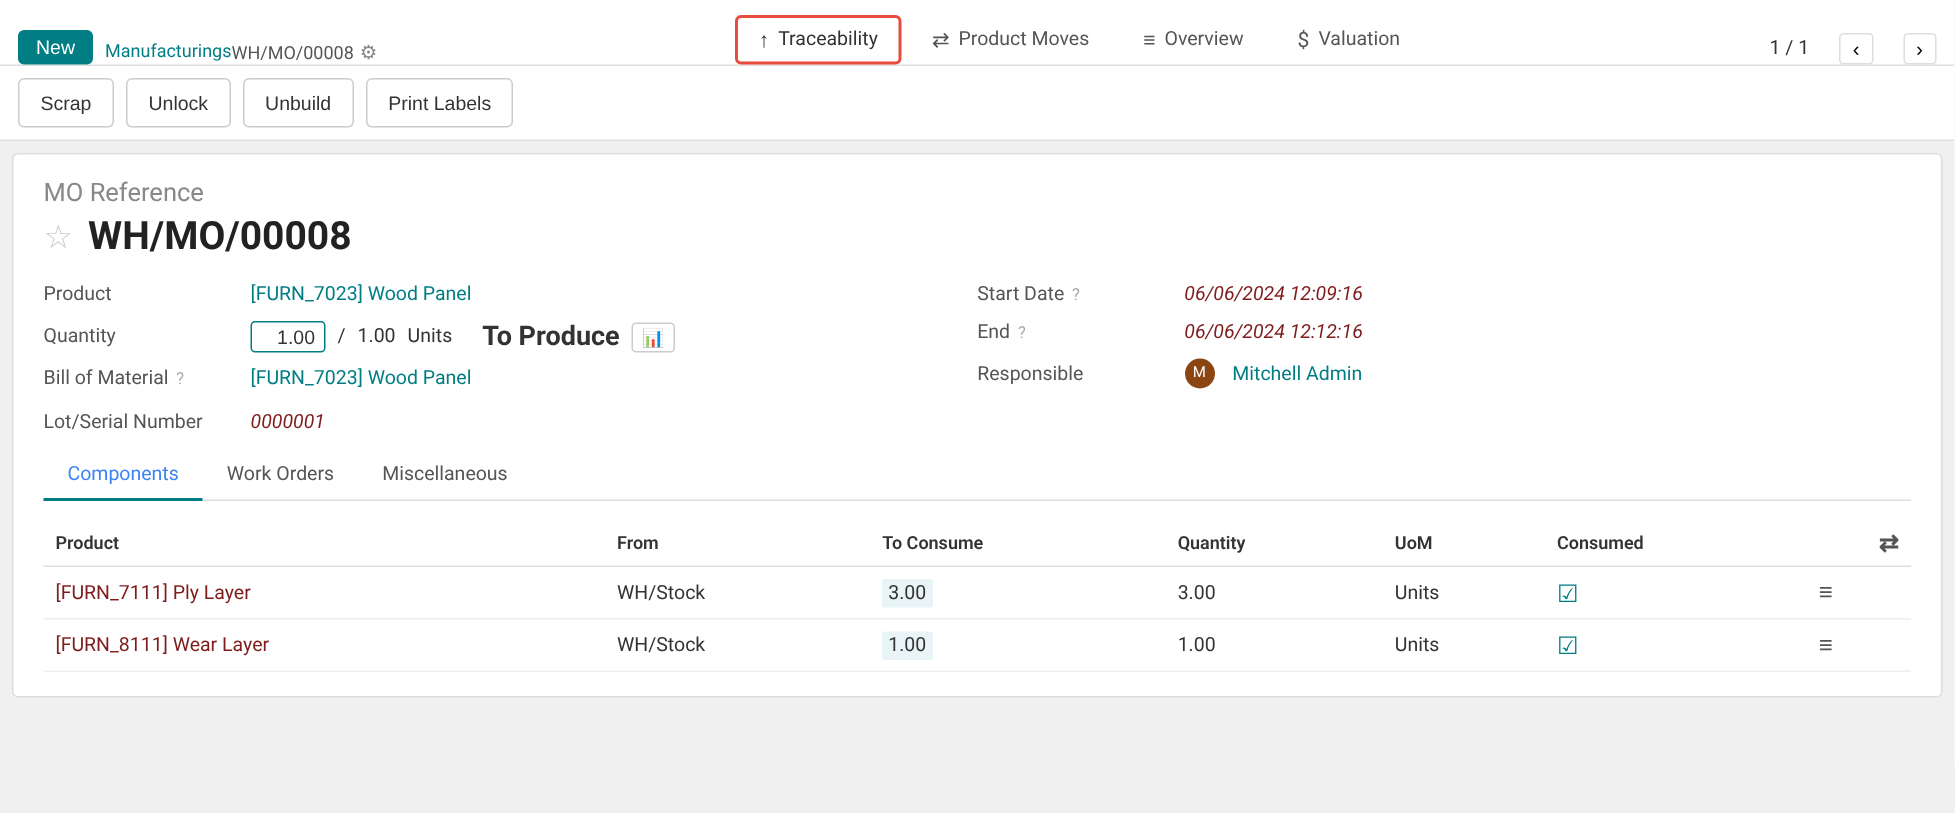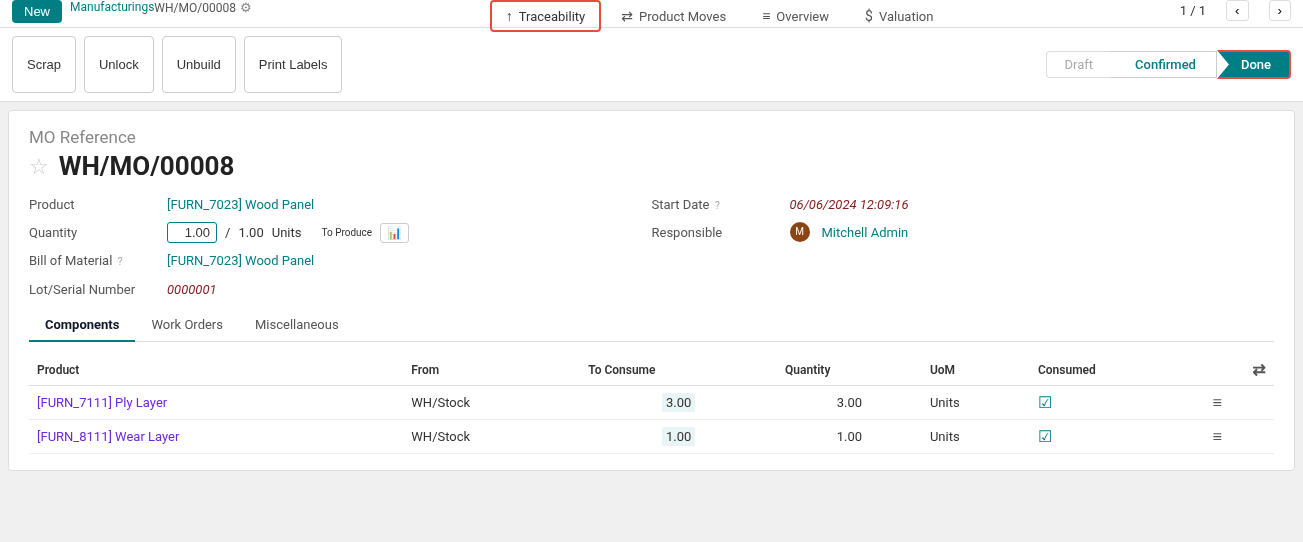--- a/index.html
+++ b/index.html
@@ -1,21 +1,21 @@
 <!DOCTYPE html>
 <html><head>
   <meta charset="utf-8">
   <style>
     * { box-sizing: border-box; margin: 0; padding: 0; }
     body { font-family: -apple-system, BlinkMacSystemFont, 'Segoe UI', Roboto, sans-serif; font-size: 13px; background: #f0f0f0; color: #333; }
 
     
     .top-bar {
-      display: flex; align-items: flex-start; background: #fff; border-bottom: 1px solid #ddd;
-      padding: 0 12px; height: 28px; gap: 8px;
+      display: flex; align-items: flex-end; background: #fff; border-bottom: 1px solid #ddd;
+      padding: 0 12px; height: 44px; gap: 8px;
     }
     .new-btn {
       background: #017e84; color: #fff; border: none; border-radius: 4px;
       padding: 4px 12px; cursor: pointer; font-size: 13px; font-weight: 500;
     }
     .breadcrumb { display: flex; flex-direction: row; margin-right: 8px; }
     .breadcrumb-parent { color: #017e84; font-size: 12px; cursor: pointer; }
     .breadcrumb-current { font-size: 12px; color: #555; display: flex; align-items: center; gap: 4px; }
     .gear-icon { color: #888; font-size: 13px; cursor: pointer; }
 
@@ -32,21 +32,21 @@
     .pagination { display: flex; align-items: center; gap: 20px; margin-left: auto; font-size: 13px; }
     .pag-btn { border: 1px solid #ddd; background: #fff; padding: 2px 8px; cursor: pointer; border-radius: 3px; }
 
     
     .action-bar {
       display: flex; align-items: center; background: #fff; border-bottom: 1px solid #ddd;
       padding: 8px 12px; gap: 8px;
     }
     .action-btn {
       border: 1px solid #ccc; background: #fff; border-radius: 4px;
-      padding: 20px 14px; cursor: pointer; font-size: 13px; color: #333;
+      padding: 8px 14px; cursor: pointer; font-size: 13px; color: #333;
     }
 
     .status-bar { margin-left: auto; display: flex; align-items: center; gap: 0; }
     .status-step {
       padding: 5px 18px; font-size: 13px; color: #aaa; cursor: pointer;
       border: 1px solid #ddd; background: #fff;
     }
     .status-confirmed-arrow {
       background: #fff; color: #017e84; border: 1px solid #ccc;
       padding: 5px 18px; font-size: 13px; cursor: pointer; font-weight: 500;
@@ -68,43 +68,43 @@
     .field-row { display: flex; align-items: center; gap: 8px; }
     .field-label { color: #555; font-size: 13px; min-width: 130px; }
     .field-value { color: #017e84; font-size: 13px; cursor: pointer; }
     .field-value-plain { color: #7f1d1d; font-size: 13px; font-style: italic; }
 
     .qty-row { display: flex; align-items: center; gap: 8px; }
     .qty-input { border: 1px solid #017e84; border-radius: 3px; padding: 2px 6px; width: 50px; text-align: right; font-size: 13px; color: #333; }
     .qty-sep { color: #333; }
     .qty-total { color: #333; font-size: 13px; }
     .unit-label { color: #333; font-size: 13px; margin-right: 12px; }
-    .to-produce-label { color: #333; font-size: 10px; font-weight: 400; }
+    .to-produce-label { color: #333; font-size: 18px; font-weight: 700; }
     .chart-btn { border: 1px solid #ccc; background: #fff; padding: 2px 6px; cursor: pointer; border-radius: 3px; font-size: 12px; }
 
     .lot-row { display: flex; align-items: flex-end; gap: 8px; margin-top: 4px; }
 
     
     .tab-bar { display: flex; border-bottom: 1px solid #ddd; margin-bottom: 12px; }
     .tab-item {
       padding: 8px 16px; cursor: pointer; font-size: 13px; color: #555;
       border-bottom: 2px solid transparent; margin-bottom: -1px;
     }
-    .tab-item.active { color: #0f172a; border-bottom: 2px solid #017e84; font-weight: 700; }
+    .tab-item.active { color: #3b82f6; border-bottom: 2px solid #017e84; font-weight: 400; }
 
     
     .comp-table { width: 100%; border-collapse: collapse; }
     .comp-table th {
       text-align: left; font-size: 12px; font-weight: 600; color: #333;
       padding: 6px 8px; border-bottom: 1px solid #ddd; background: #fff;
     }
     .comp-table td { padding: 7px 8px; font-size: 13px; border-bottom: 1px solid #eee; }
     .th-right { text-align: right; }
-    .td-right { text-align: center; }
-    .link-text { color: #6d28d9; cursor: pointer; }
+    .td-right { text-align: left; }
+    .link-text { color: #7f1d1d; cursor: pointer; }
     .checkbox-checked { color: #017e84; font-size: 16px; }
     .lines-icon { color: #555; cursor: pointer; font-size: 16px; }
     .adjust-icon { color: #555; cursor: pointer; font-size: 16px; float: right; }
     .qty-highlight { background: #e8f4f5; padding: 2px 4px; border-radius: 2px; }
     .avatar { width: 20px; height: 20px; border-radius: 50%; background: #8B4513; display: inline-block; vertical-align: middle; margin-right: 4px; font-size: 10px; color: #fff; line-height: 20px; text-align: center; }
 
     .help-icon { color: #aaa; font-size: 11px; cursor: pointer; margin-left: 2px; }
   </style>
 </head>
 <body>
@@ -145,31 +145,20 @@
     <button class="pag-btn">›</button>
   </div>
 </div>
 
 <div class="action-bar">
   <button class="action-btn">Scrap</button>
   <button class="action-btn">Unlock</button>
   <button class="action-btn">Unbuild</button>
   <button class="action-btn">Print Labels</button>
 
-  <div class="status-bar">
-    <div class="status-step" style="border-radius: 4px 0 0 4px; border-right: none;">
-      <span>Draft</span>
-    </div>
-    <div class="status-confirmed-arrow" style="clip-path: none; border-radius:0; border: 1px solid #ccc; border-left: none; padding: 5px 20px 5px 24px; position:relative; color:#017e84; font-weight:500; background:#fff;">
-      <span>Confirmed</span>
-    </div>
-    <div style="background:#017e84; color:#fff; border: 2px solid #e74c3c; padding: 5px 18px 5px 22px; font-size:13px; cursor:pointer; border-radius: 0 4px 4px 0; font-weight:500; clip-path: polygon(12px 0, 100% 0, 100% 100%, 0 100%, 0 100%, 12px 50%, 0 0);">
-      <span>Done</span>
-    </div>
-  </div>
 </div>
 
 <div class="main-content">
   <div class="mo-ref-label">MO Reference</div>
   <div class="mo-title">
     <span class="star-icon">☆</span>
     <span class="mo-number">WH/MO/00008</span>
   </div>
 
   <div class="form-grid">
@@ -200,20 +189,27 @@
       </div>
     </div>
 
     <div class="form-right">
       <div class="field-row">
         <span class="field-label">
           <span>Start Date</span>
           <span class="help-icon">?</span>
         </span>
         <span class="field-value-plain">06/06/2024 12:09:16</span>
+      </div>
+      <div class="field-row">
+        <span class="field-label">
+          <span>End</span>
+          <span class="help-icon">?</span>
+        </span>
+        <span class="field-value-plain">06/06/2024 12:12:16</span>
       </div>
       <div class="field-row">
         <span class="field-label">Responsible</span>
         <span class="avatar">M</span>
         <span class="field-value">Mitchell Admin</span>
       </div>
     </div>
   </div>
 
   <div class="tab-bar">

